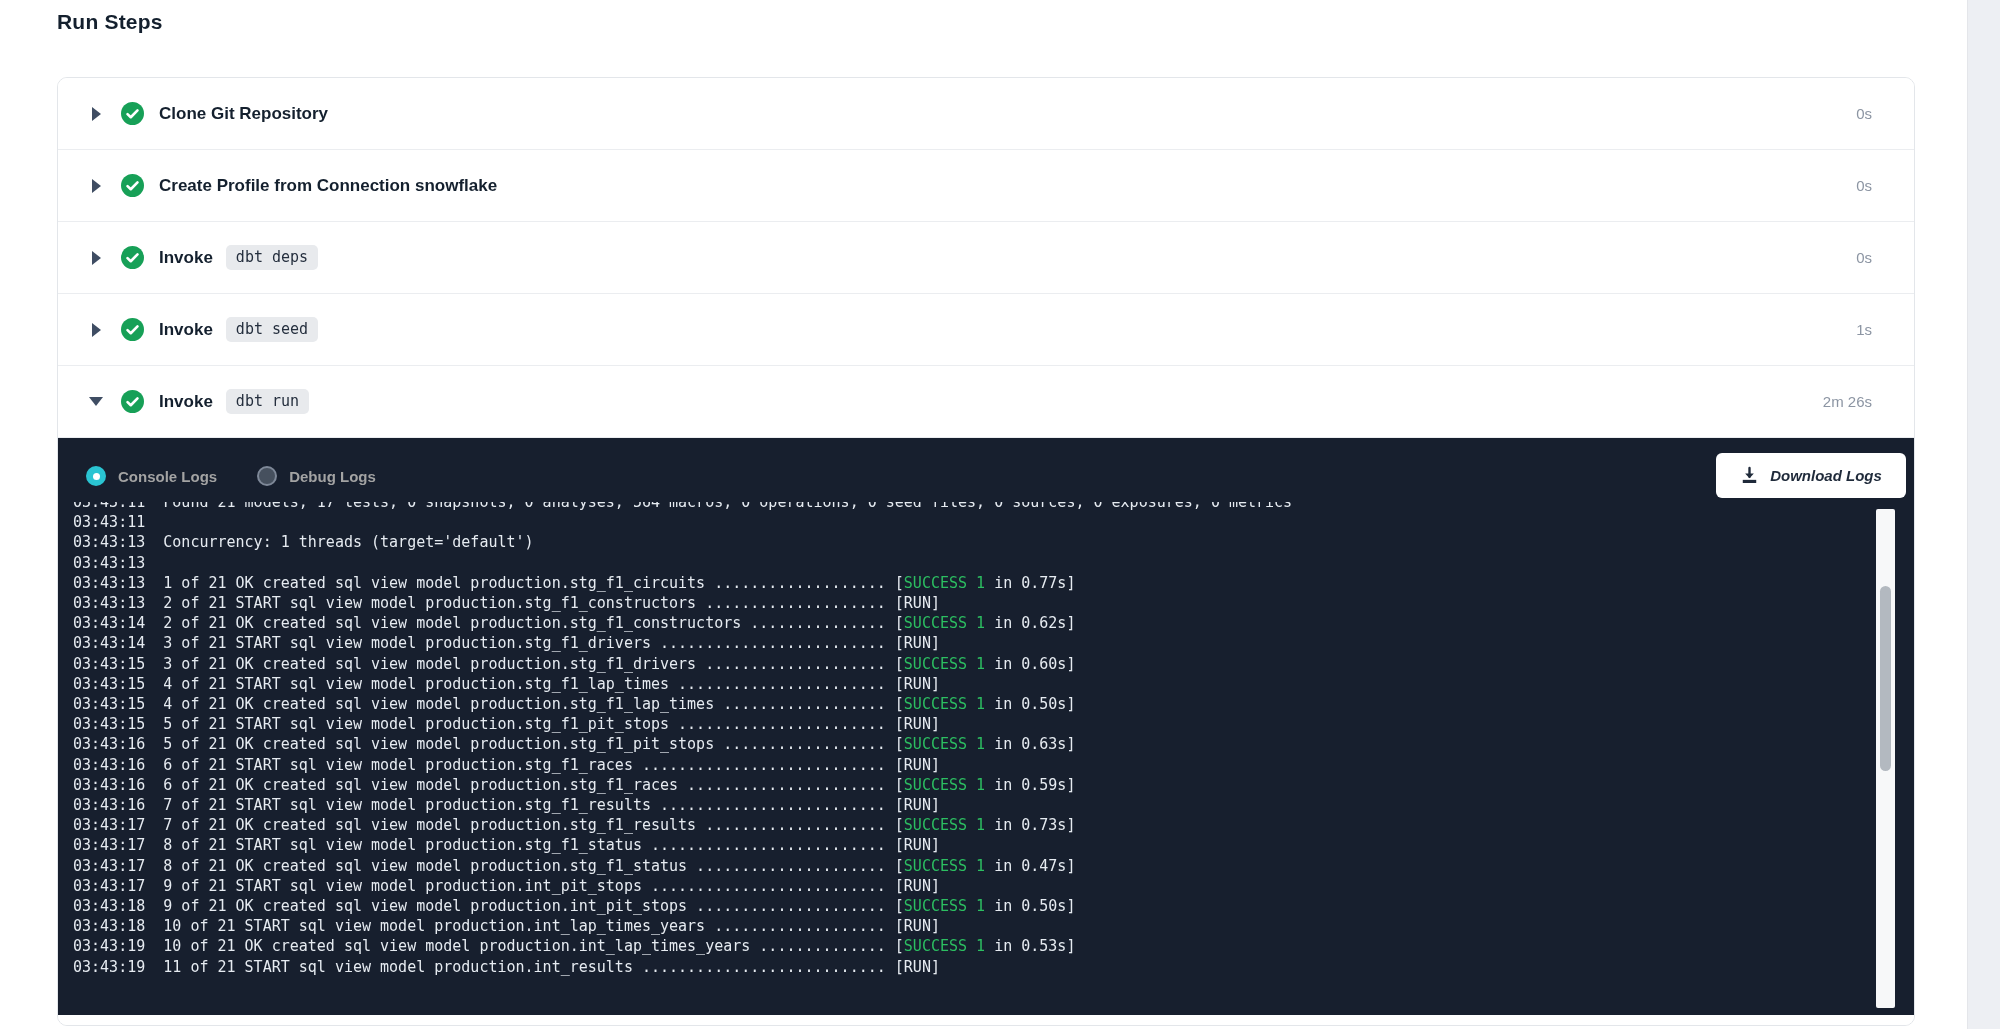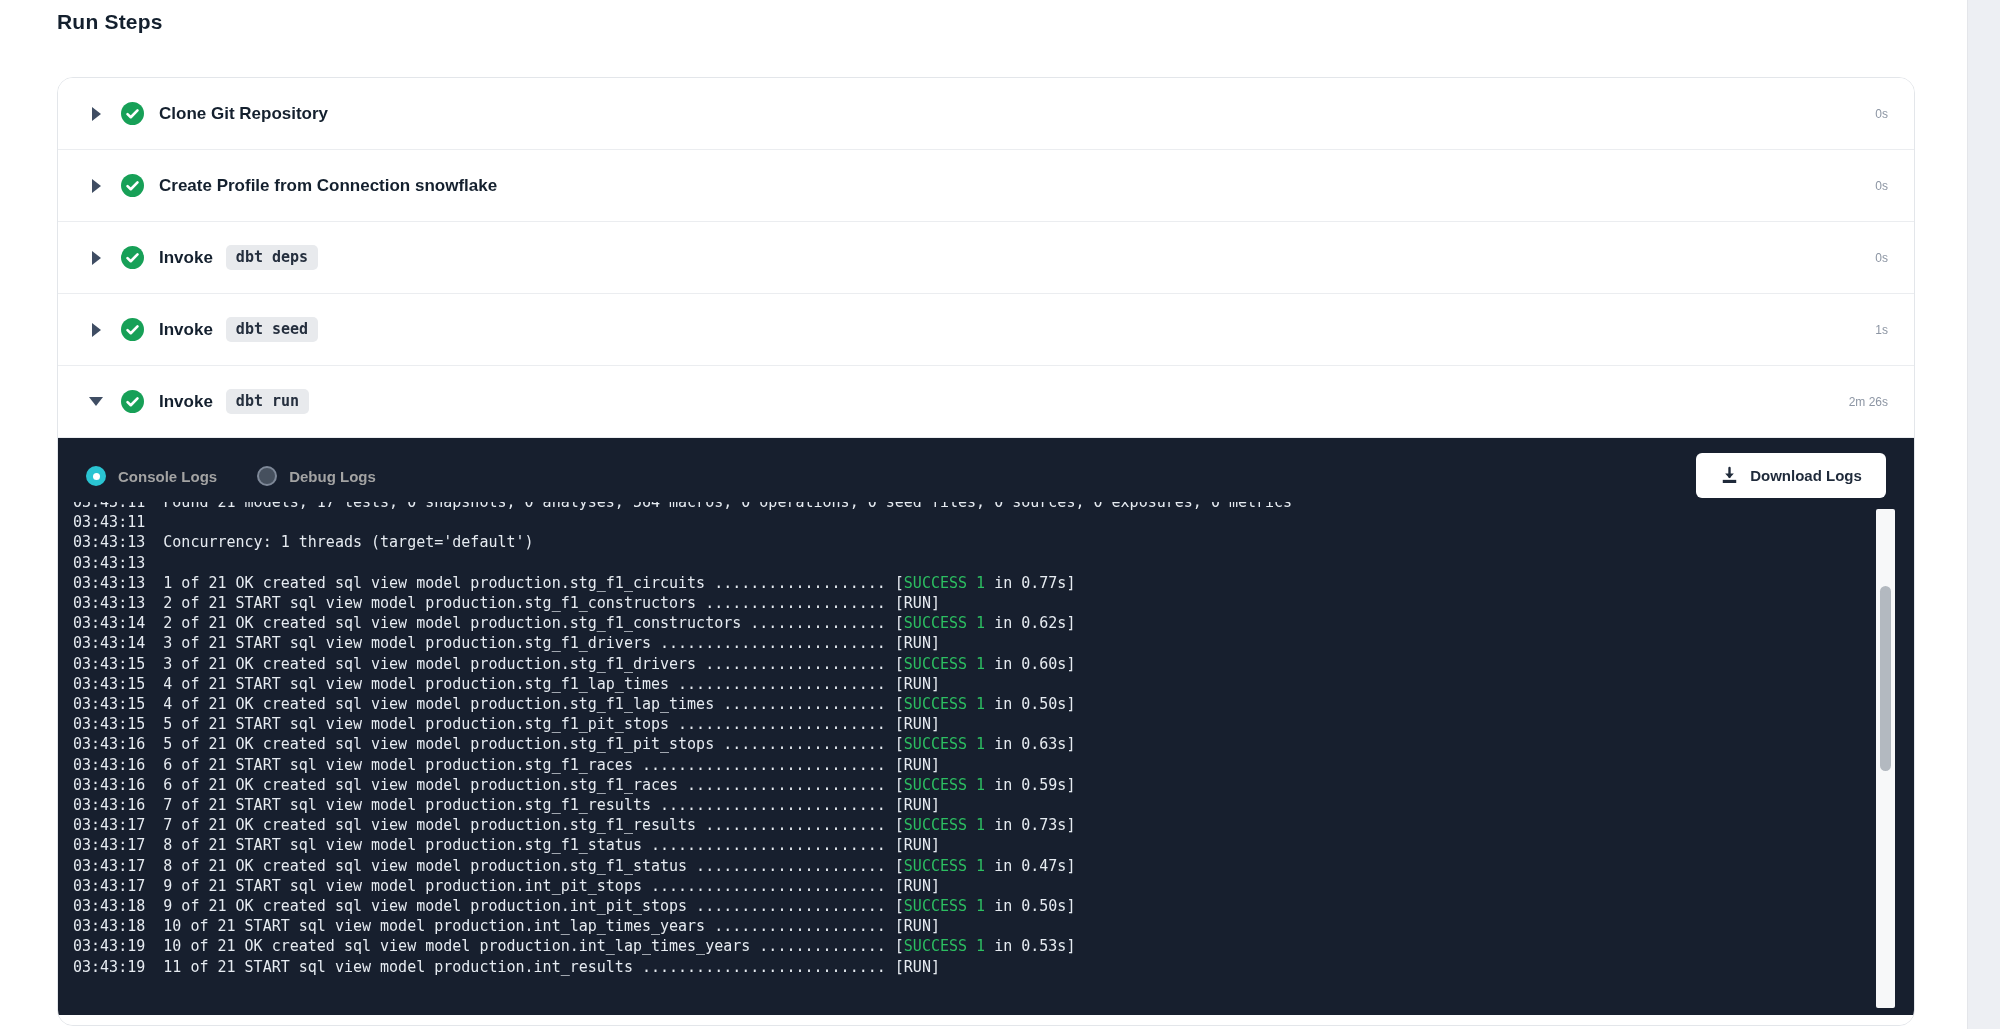--- a/index.html
+++ b/index.html
@@ -7,51 +7,51 @@
               font-family:"Liberation Sans", sans-serif; }
   .page { position:relative; width:2000px; height:841px; background:#ffffff; }
 
   .right-gutter { position:absolute; top:0; right:0; width:33px; height:1029px;
                   background:#edeff3; border-left:1px solid #e4e6ea; }
 
   .page-title { position:absolute; left:57px; top:10px; font-size:21px; font-weight:bold;
                 color:#14202e; letter-spacing:.2px; }
 
   .card { position:absolute; left:57px; top:77px; width:1858px; height:949px;
-          background:#ffffff; border:1px solid #e3e6ea; border-radius:16px; overflow:hidden; }
+          background:#ffffff; border:1px solid #e3e6ea; border-radius:10px; overflow:hidden; }
 
   .step-row { position:relative; height:72px; display:flex; align-items:center;
               padding-left:31px; border-bottom:1px solid #ebedf0; background:#fff; cursor:pointer; }
   .caret { width:14px; display:flex; justify-content:center; }
   .caret-right { width:0; height:0; border-top:7px solid transparent; border-bottom:7px solid transparent;
                  border-left:9px solid #3f4d63; }
   .caret-down  { width:0; height:0; border-left:7px solid transparent; border-right:7px solid transparent;
                  border-top:9px solid #3f4d63; }
   .check { margin-left:18px; width:23px; height:23px; display:flex; }
   .step-label { margin-left:15px; font-size:17px; font-weight:bold; color:#14202e; }
   .badge { margin-left:13px; font-family:"DejaVu Sans Mono", monospace; font-size:15px;
-           color:#252f3e; background:#e8eaed; border-radius:5px; padding:3px 10px 4px;font-weight:bold; }
-  .duration { margin-left:auto; margin-right:26px; font-size:12px; color:#8c95a3; }
+           color:#252f3e; background:#e8eaed; border-radius:5px; padding:3px 10px 4px; }
+  .duration { margin-left:auto; margin-right:42px; font-size:15px; color:#8c95a3; }
 
   .console { position:relative; width:100%; height:577px; background:#171f2e; }
   .console-header { position:relative; height:64px; display:flex; align-items:center;
                     padding:12px 0 0 28px; }
   .radio-opt { display:flex; align-items:center; cursor:pointer; }
   .radio-opt + .radio-opt { margin-left:40px;justify-content:center; }
   .radio { width:20px; height:20px; border-radius:50%; position:relative; flex:0 0 auto; }
   .radio.on { background:#2ac4d2; }
   .radio.on::after { content:""; position:absolute; left:6.5px; top:6.5px; width:7px; height:7px;
                      border-radius:50%; background:#ffffff; }
   .radio.off { background:#46505e; border:2px solid #7e8898; }
   .radio-label { margin-left:12px; font-size:15px; font-weight:bold; color:#a3a3a3; }
 
-  .dl-btn { position:absolute; right:28px; top:15px; width:190px; height:45px;
+  .dl-btn { position:absolute; right:8px; top:15px; width:190px; height:45px;
             background:#ffffff; border:none; border-radius:6px; display:flex;
             align-items:center; justify-content:center; gap:11px; cursor:pointer;
-            font-family:"Liberation Sans", sans-serif; }
+            font-family:"Liberation Sans", sans-serif;font-style:italic; }
   .dl-btn span { font-size:15px; font-weight:bold; color:#1f2a3a; }
 
   .log-viewport { position:absolute; left:0; right:0; top:64px; bottom:2px; overflow:hidden;
                   padding-left:15px; }
   #log { margin-top:-10px; }
   .log-line { white-space:pre; font-family:"DejaVu Sans Mono", monospace; font-size:15px;
               line-height:20.2px; color:#e6ebf1; }
   .log-line .green { color:#2cbe61; }
 
   .scrollbar { position:absolute; right:19px; top:71px; width:19px; height:499px;

